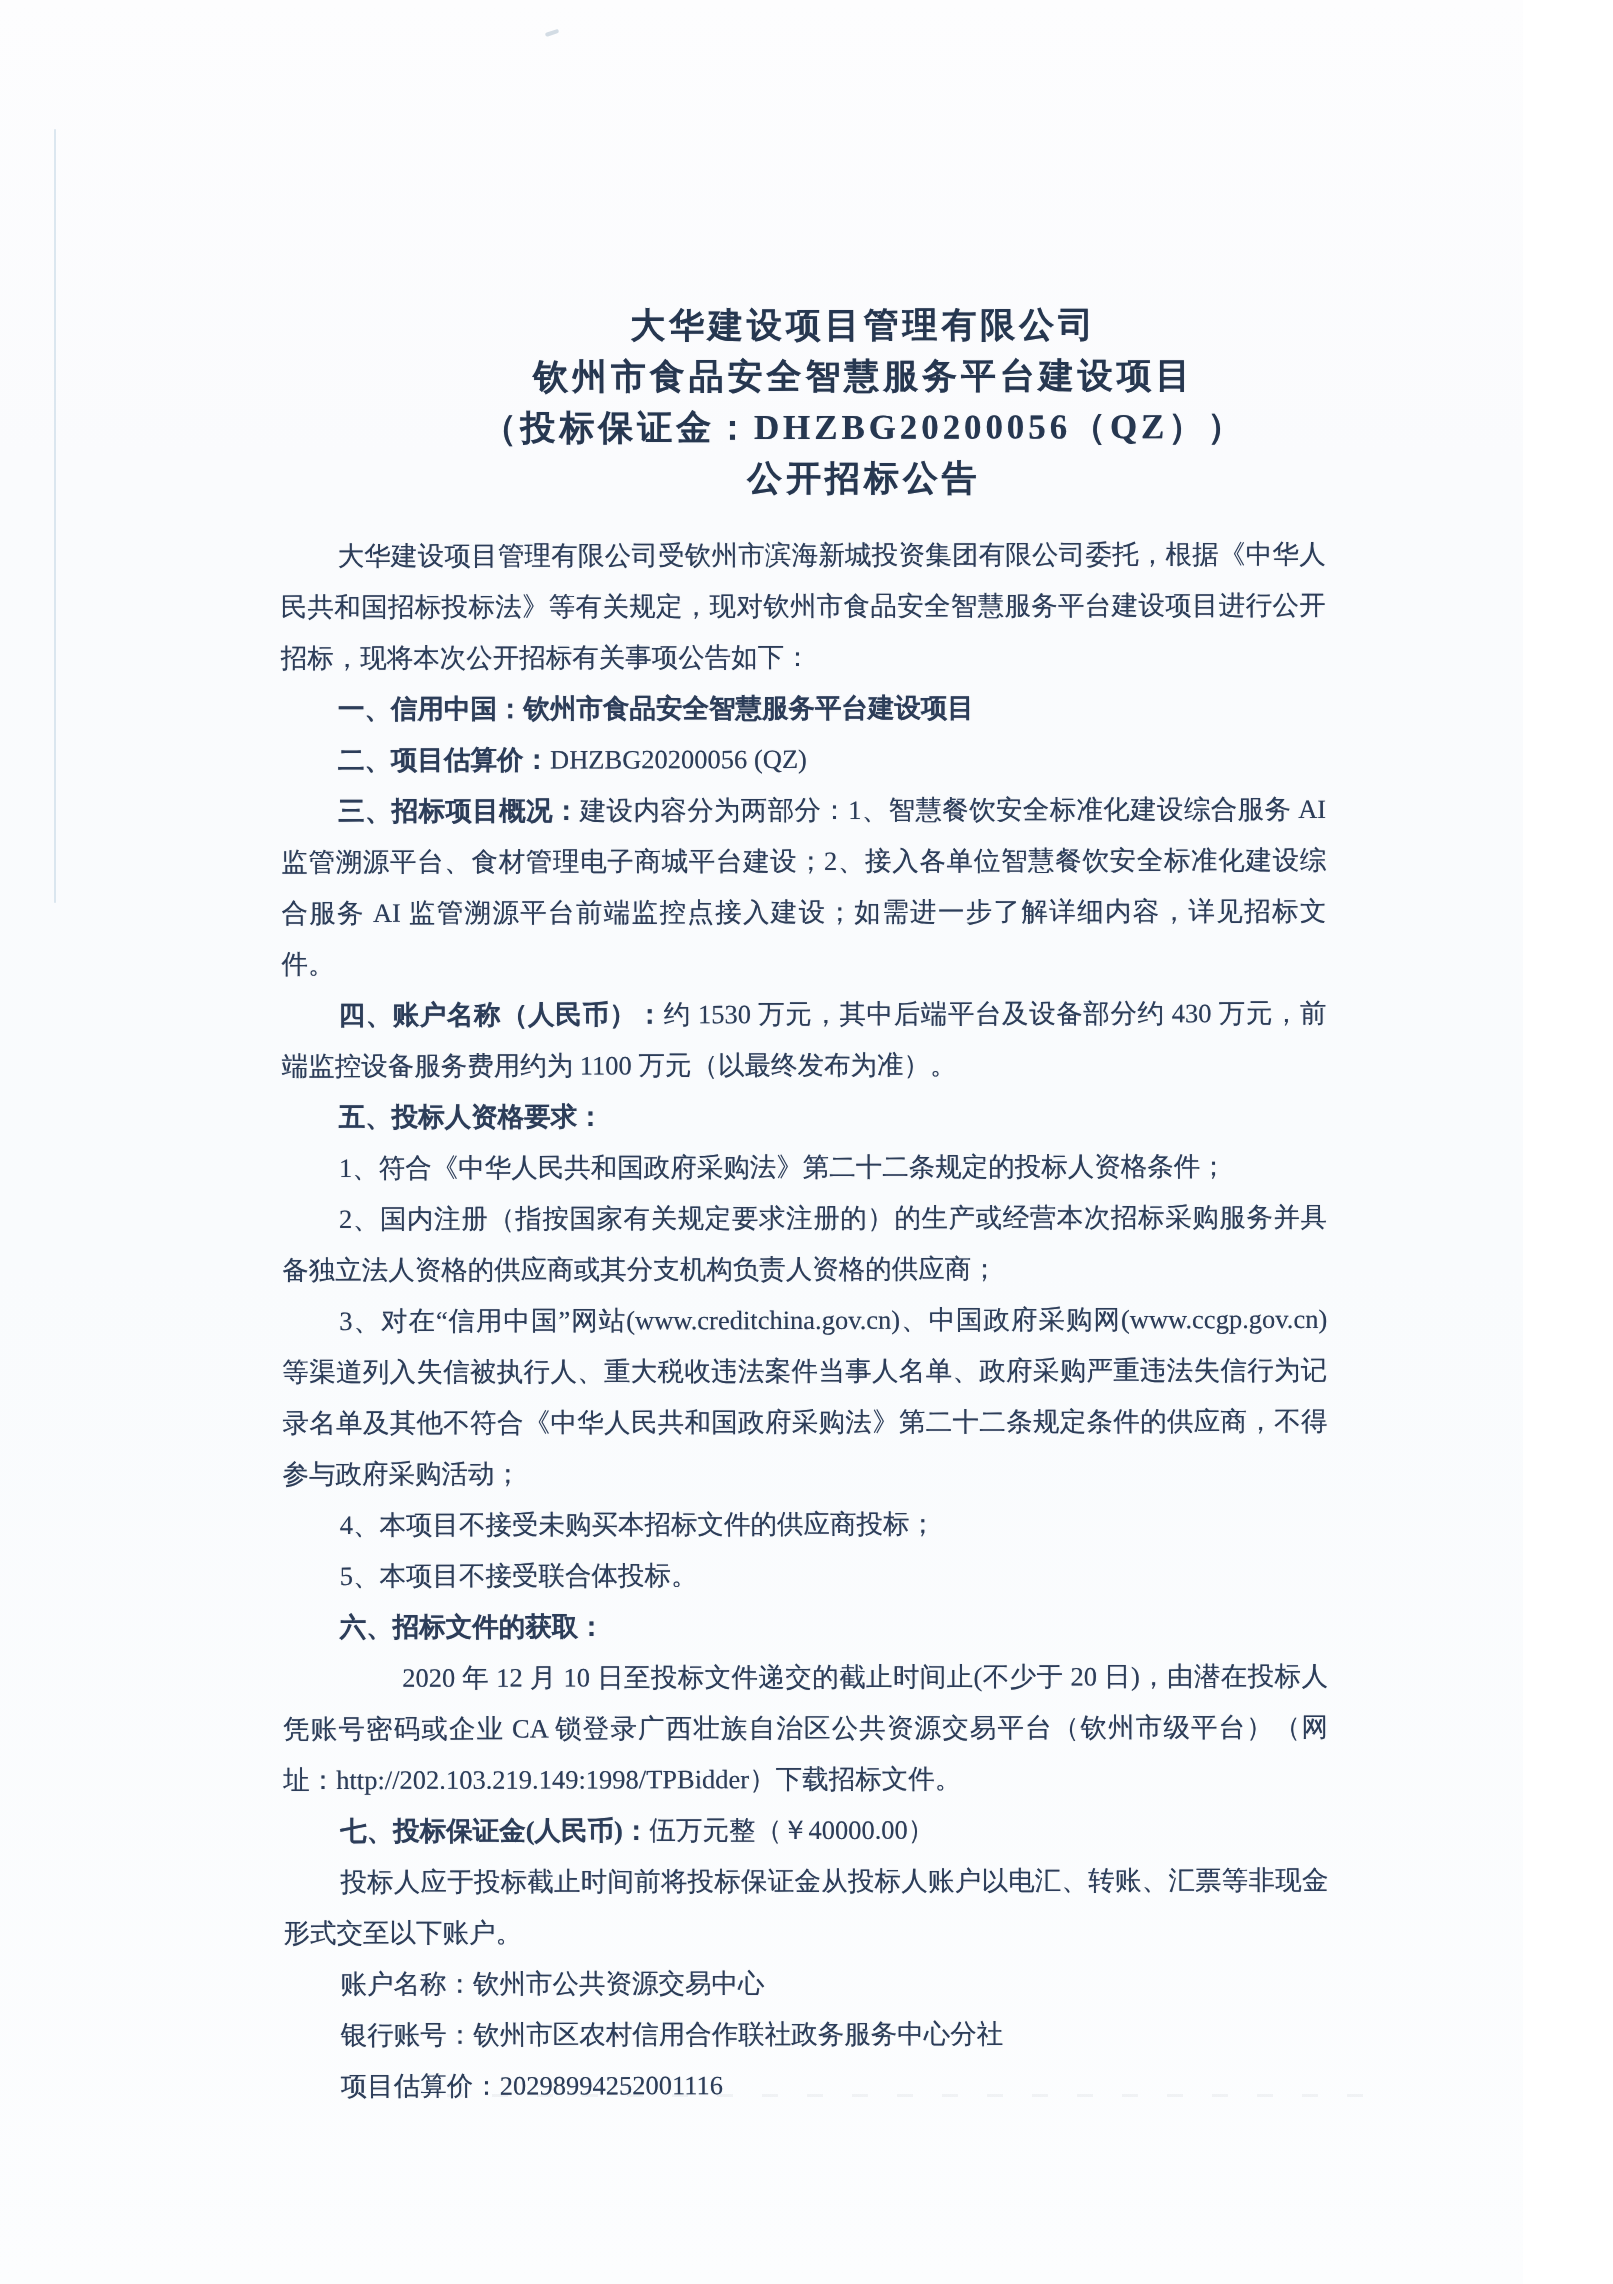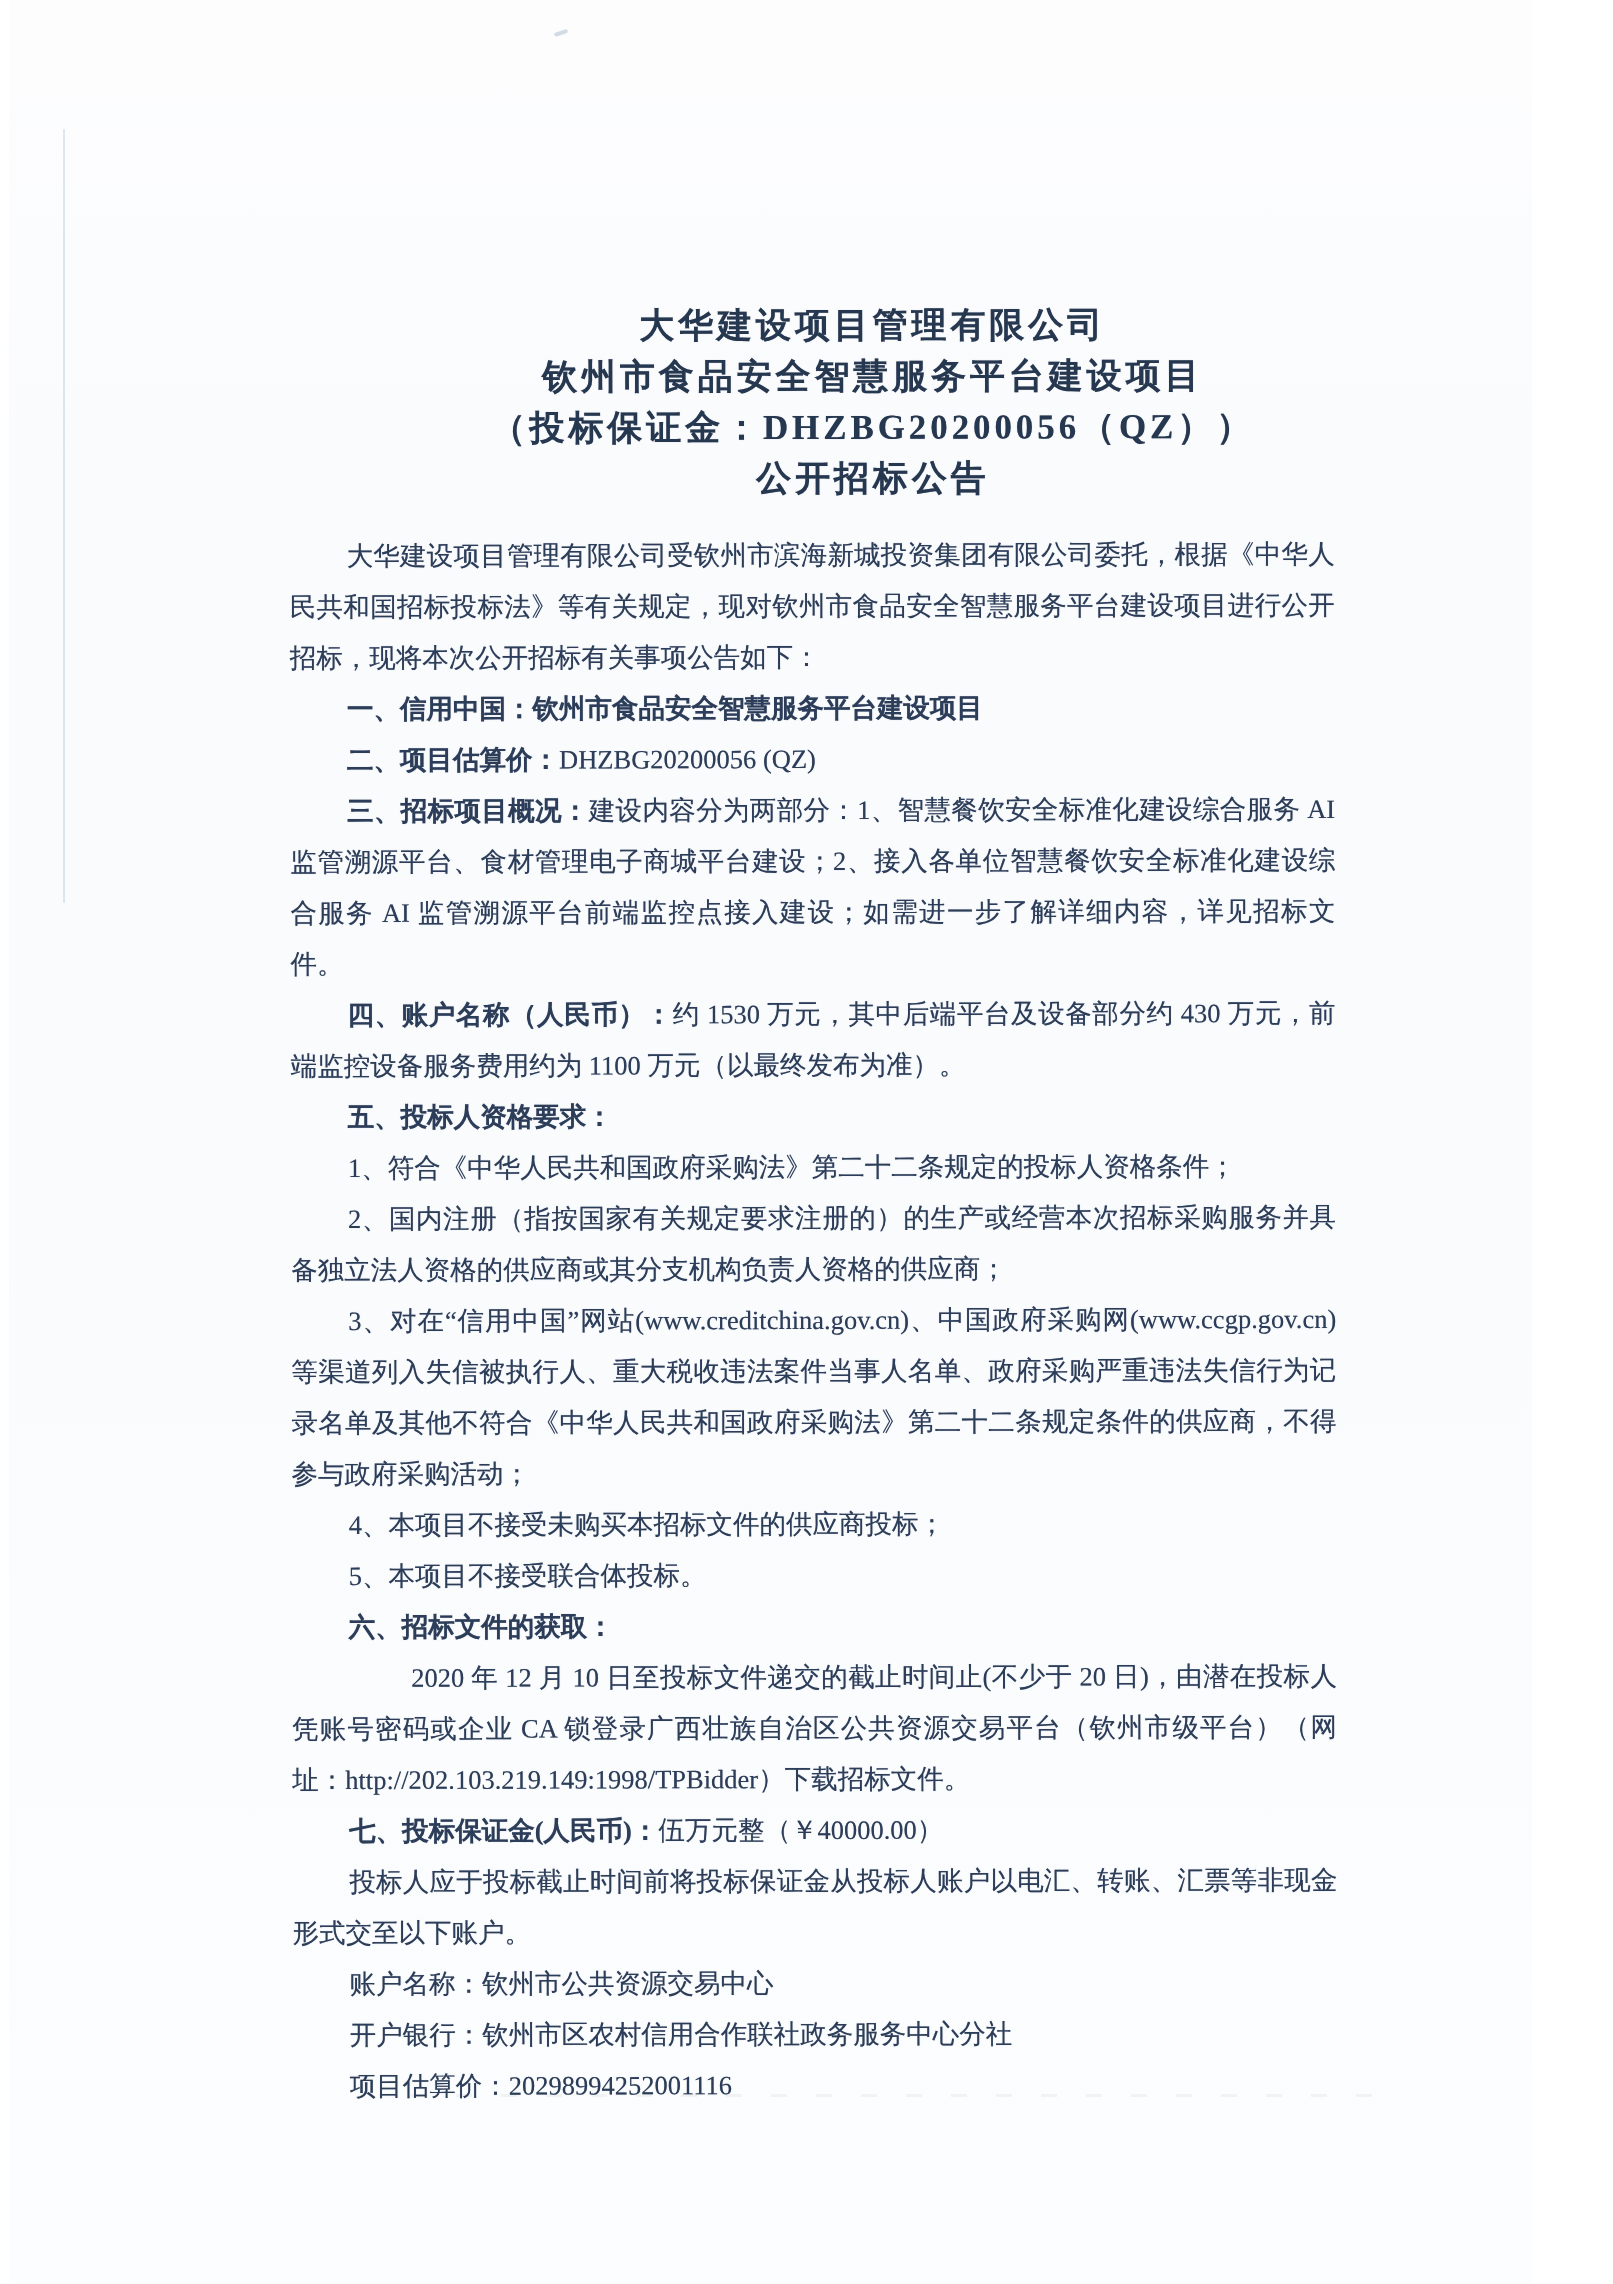--- a/index.html
+++ b/index.html
@@ -5,21 +5,20 @@
   html,body{margin:0;padding:0;}
   body{
     width:1613px;height:2285px;
     background:#ffffff;
     font-family:"Liberation Serif","DejaVu Serif",serif;
     color:#2c3d59;
   }
   .page{
     position:relative;width:1523px;height:2285px;overflow:hidden;
     background:linear-gradient(180deg,#fdfdfe 0%,#fafbfd 20%,#f9fbfd 55%,#fcfdfe 100%);
-    margin-left:9px;
   }
   
   .artifact-vline{
     position:absolute;left:54px;top:129px;width:2px;height:774px;
     background:#bcd2e2;opacity:.5;border-radius:2px;
   }
   .artifact-speck{
     position:absolute;left:545px;top:31px;width:13.7px;height:3.9px;
     background:#9fb4c6;opacity:.45;transform:rotate(-18deg);border-radius:2px;
   }
@@ -84,19 +83,19 @@
       <p class="para ind2">4、本项目不接受未购买本招标文件的供应商投标；</p>
       <p class="para ind2">5、本项目不接受联合体投标。</p>
 
       <p class="para ind2 b">六、招标文件的获取：</p>
       <p class="para ind45">2020 年 12 月 10 日至投标文件递交的截止时间止(不少于 20 日)，由潜在投标人凭账号密码或企业 CA 锁登录广西壮族自治区公共资源交易平台（钦州市级平台）（网址：http://202.103.219.149:1998/TPBidder）下载招标文件。</p>
 
       <p class="para ind2"><span class="b">七、投标保证金(人民币)：</span><span>伍万元整（￥40000.00）</span></p>
       <p class="para ind2">投标人应于投标截止时间前将投标保证金从投标人账户以电汇、转账、汇票等非现金形式交至以下账户。</p>
 
       <p class="para ind2"><span>账户名称：</span><span>钦州市公共资源交易中心</span></p>
-      <p class="para ind2"><span>开户银行：</span><span>钦州市区农村信用合作联社政务服务中心分社</span></p>
+      <p class="para ind2"><span>银行账号：</span><span>钦州市区农村信用合作联社政务服务中心分社</span></p>
       <p class="para ind2"><span>项目估算价：</span><span>20298994252001116</span></p>
 
     </div>
   </div>
 </div>
 
 
 </body></html>

